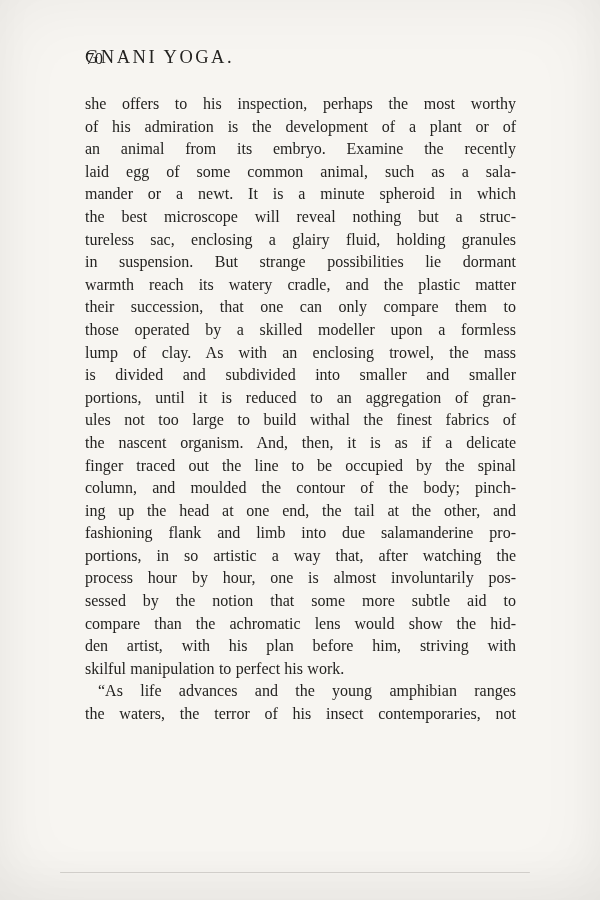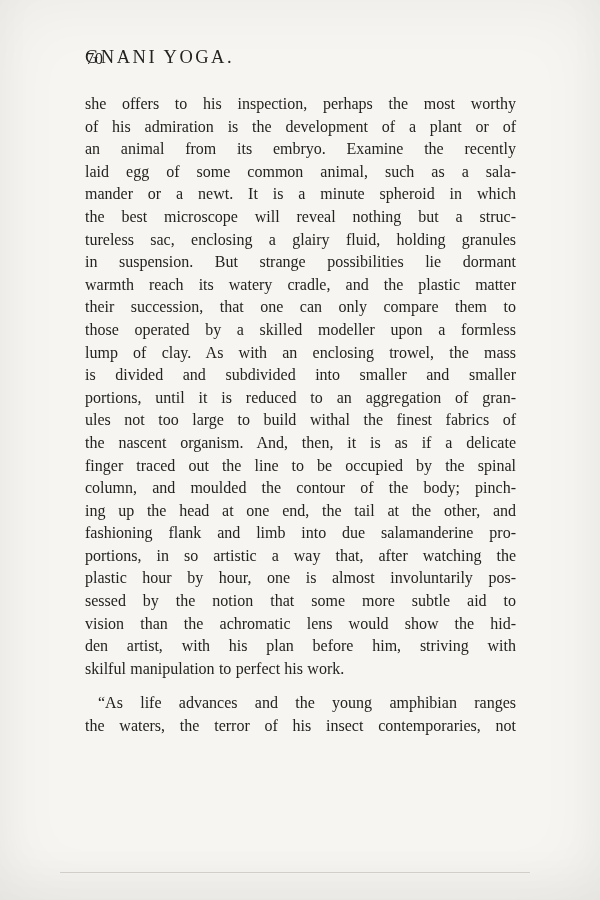--- a/index.html
+++ b/index.html
@@ -50,21 +50,20 @@
     white-space: normal;
     text-align: justify;
     text-align-last: justify;
     word-spacing: 0.3px;
   }
   .line.noJustify {
     text-align-last: left;
   }
   .line.indent {
     text-indent: 13px;
-    margin-top: 12px;
   }
   .scan-artifact {
     position: absolute;
     left: 60px;
     right: 70px;
     top: 872px;
     height: 1px;
     background: rgba(60,55,50,0.18);
     border-radius: 1px;
   }
@@ -94,23 +93,23 @@
         <div class="line">lump of clay.  As with an enclosing trowel, the mass</div>
         <div class="line">is divided and subdivided into smaller and smaller</div>
         <div class="line">portions, until it is reduced to an aggregation of gran-</div>
         <div class="line">ules not too large to build withal the finest fabrics of</div>
         <div class="line">the nascent organism.  And, then, it is as if a delicate</div>
         <div class="line">finger traced out the line to be occupied by the spinal</div>
         <div class="line">column, and moulded the contour of the body; pinch-</div>
         <div class="line">ing up the head at one end, the tail at the other, and</div>
         <div class="line">fashioning flank and limb into due salamanderine pro-</div>
         <div class="line">portions, in so artistic a way that, after watching the</div>
-        <div class="line">plastic hour by hour, one is almost involuntarily pos-</div>
+        <div class="line">process hour by hour, one is almost involuntarily pos-</div>
         <div class="line">sessed by the notion that some more subtle aid to</div>
-        <div class="line">vision than the achromatic lens would show the hid-</div>
+        <div class="line">compare than the achromatic lens would show the hid-</div>
         <div class="line">den artist, with his plan before him, striving with</div>
         <div class="line noJustify">skilful manipulation to perfect his work.</div>
       </div>
       <div class="paragraph">
         <div class="line indent">“As life advances and the young amphibian ranges</div>
         <div class="line">the waters, the terror of his insect contemporaries, not</div>
       </div>
     </div>
 
   <div class="scan-artifact"></div>

